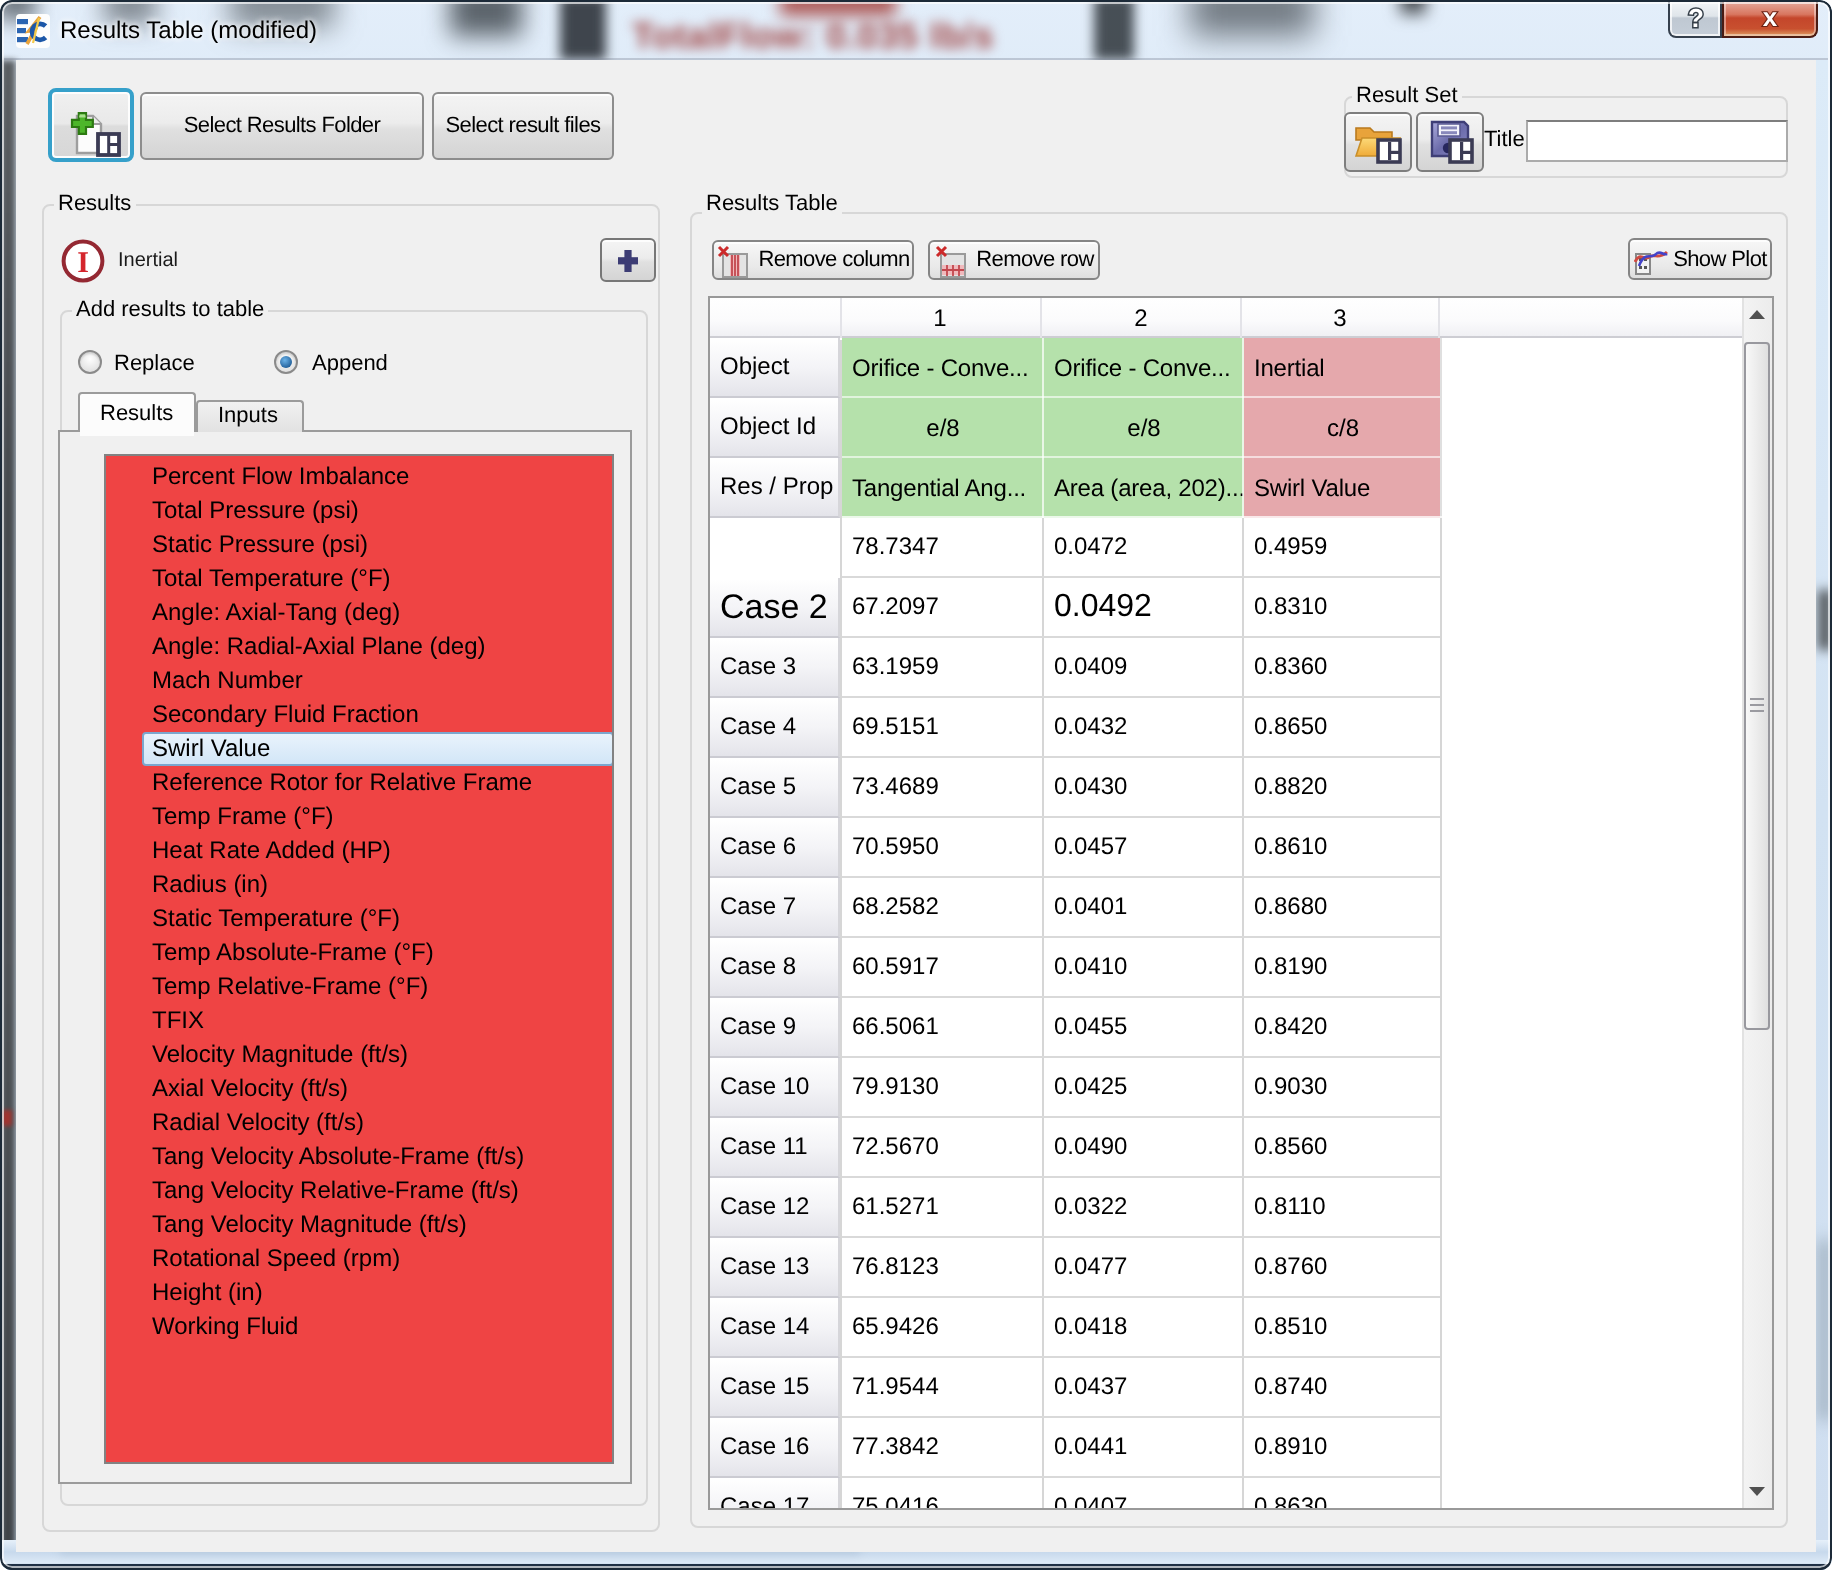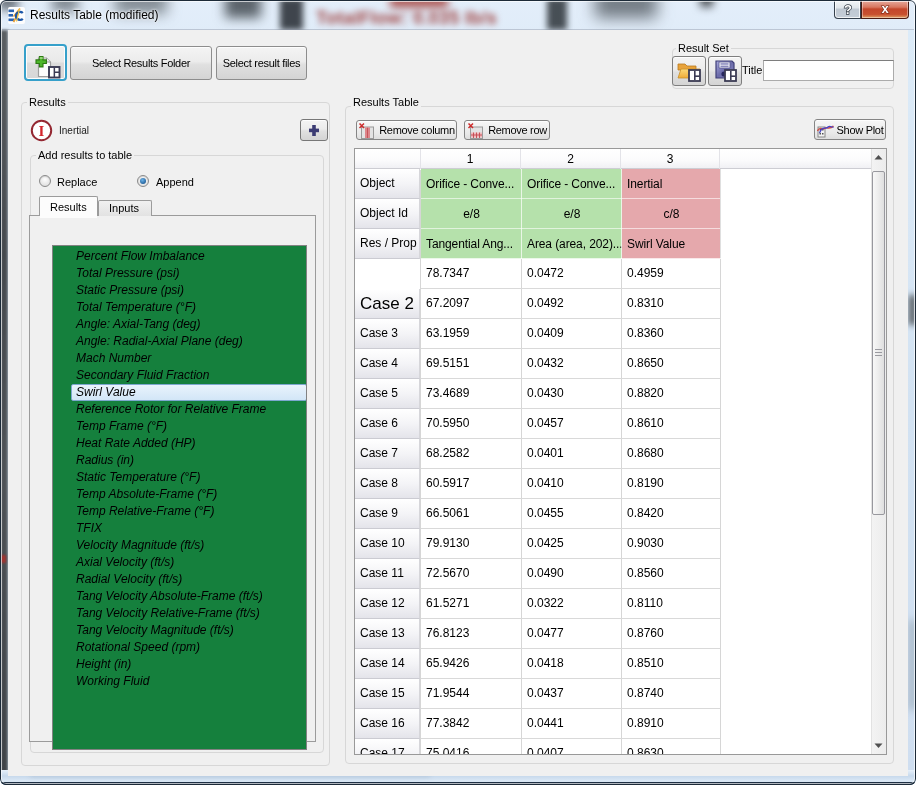--- a/index.html
+++ b/index.html
@@ -147,21 +147,21 @@
 <div class="lbl" style="left:148px;top:146px;">Append</div>
 
 <div style="left:31px;top:166px;width:59px;height:20px;background:#f0f0f0;border:1px solid #9b9b9b;border-bottom:none;border-radius:2px 2px 0 0;background:#fcfcfc;z-index:3;"></div>
 <div style="left:42px;top:171px;font-size:11px;z-index:4;">Results</div>
 <div style="left:90px;top:170px;width:54px;height:16px;border:1px solid #9b9b9b;border-bottom:none;border-radius:2px 2px 0 0;background:linear-gradient(180deg,#f1f1f1,#e2e2e2);z-index:2;"></div>
 <div style="left:101px;top:172px;font-size:11px;z-index:4;">Inputs</div>
 
 <div style="left:21px;top:185px;width:287px;height:527px;border:1px solid #9b9b9b;background:#f0f0f0;z-index:1;"></div>
 <div style="left:32px;top:186px;width:57px;height:2px;background:#fcfcfc;z-index:2;"></div>
 
-<div id="listbox" style="left:44px;top:215px;width:255px;height:505px;border:1px solid #828282;background:#15803d;z-index:3;overflow:hidden;font-style:italic;">
+<div id="listbox" style="left:44px;top:197px;width:255px;height:505px;border:1px solid #828282;background:#ef4444;z-index:3;overflow:hidden;">
 <div style="position:absolute;left:18px;top:2px;width:236px;height:17px;font-size:12px;line-height:17px;padding-left:5px;">Percent Flow Imbalance</div>
 <div style="position:absolute;left:18px;top:19px;width:236px;height:17px;font-size:12px;line-height:17px;padding-left:5px;">Total Pressure (psi)</div>
 <div style="position:absolute;left:18px;top:36px;width:236px;height:17px;font-size:12px;line-height:17px;padding-left:5px;">Static Pressure (psi)</div>
 <div style="position:absolute;left:18px;top:53px;width:236px;height:17px;font-size:12px;line-height:17px;padding-left:5px;">Total Temperature (°F)</div>
 <div style="position:absolute;left:18px;top:70px;width:236px;height:17px;font-size:12px;line-height:17px;padding-left:5px;">Angle: Axial-Tang (deg)</div>
 <div style="position:absolute;left:18px;top:87px;width:236px;height:17px;font-size:12px;line-height:17px;padding-left:5px;">Angle: Radial-Axial Plane (deg)</div>
 <div style="position:absolute;left:18px;top:104px;width:236px;height:17px;font-size:12px;line-height:17px;padding-left:5px;">Mach Number</div>
 <div style="position:absolute;left:18px;top:121px;width:236px;height:17px;font-size:12px;line-height:17px;padding-left:5px;">Secondary Fluid Fraction</div>
 <div style="position:absolute;left:18px;top:138px;width:236px;height:17px;background:linear-gradient(180deg,#e9f3fc,#d2e6f7);border:1px solid #7ca7ce;border-radius:2px;font-size:12px;line-height:15px;padding-left:4px;">Swirl Value</div>
 <div style="position:absolute;left:18px;top:155px;width:236px;height:17px;font-size:12px;line-height:17px;padding-left:5px;">Reference Rotor for Relative Frame</div>
@@ -269,21 +269,21 @@
 <div style="left:66px;top:49px;width:300px;height:1px;background:rgba(255,255,255,0.6);"></div>
 <div style="left:66px;top:79px;width:300px;height:1px;background:rgba(255,255,255,0.6);"></div>
 <div style="left:166px;top:20px;width:1px;height:90px;background:rgba(255,255,255,0.7);"></div>
 <div style="left:266px;top:20px;width:1px;height:90px;background:rgba(255,255,255,0.7);"></div>
 <div style="left:365px;top:20px;width:1px;height:90px;background:#dfdfdf;"></div>
 <div style="left:66px;top:109px;width:300px;height:1px;background:rgba(255,255,255,0.75);"></div>
 <div style="left:71px;top:110px;width:95px;height:29px;font-size:12px;line-height:29px;">78.7347</div>
 <div style="left:172px;top:110px;width:94px;height:29px;font-size:12px;line-height:29px;">0.0472</div>
 <div style="left:272px;top:110px;width:93px;height:29px;font-size:12px;line-height:29px;">0.4959</div>
 <div style="left:71px;top:140px;width:95px;height:29px;font-size:12px;line-height:29px;">67.2097</div>
-<div style="left:172px;top:140px;width:94px;height:29px;font-size:12px;line-height:29px;">0.0492</div>
+<div style="left:172px;top:140px;width:94px;height:29px;font-size:16px;line-height:29px;">0.0492</div>
 <div style="left:272px;top:140px;width:93px;height:29px;font-size:12px;line-height:29px;">0.8310</div>
 <div style="left:71px;top:170px;width:95px;height:29px;font-size:12px;line-height:29px;">63.1959</div>
 <div style="left:172px;top:170px;width:94px;height:29px;font-size:12px;line-height:29px;">0.0409</div>
 <div style="left:272px;top:170px;width:93px;height:29px;font-size:12px;line-height:29px;">0.8360</div>
 <div style="left:71px;top:200px;width:95px;height:29px;font-size:12px;line-height:29px;">69.5151</div>
 <div style="left:172px;top:200px;width:94px;height:29px;font-size:12px;line-height:29px;">0.0432</div>
 <div style="left:272px;top:200px;width:93px;height:29px;font-size:12px;line-height:29px;">0.8650</div>
 <div style="left:71px;top:230px;width:95px;height:29px;font-size:12px;line-height:29px;">73.4689</div>
 <div style="left:172px;top:230px;width:94px;height:29px;font-size:12px;line-height:29px;">0.0430</div>
 <div style="left:272px;top:230px;width:93px;height:29px;font-size:12px;line-height:29px;">0.8820</div>

